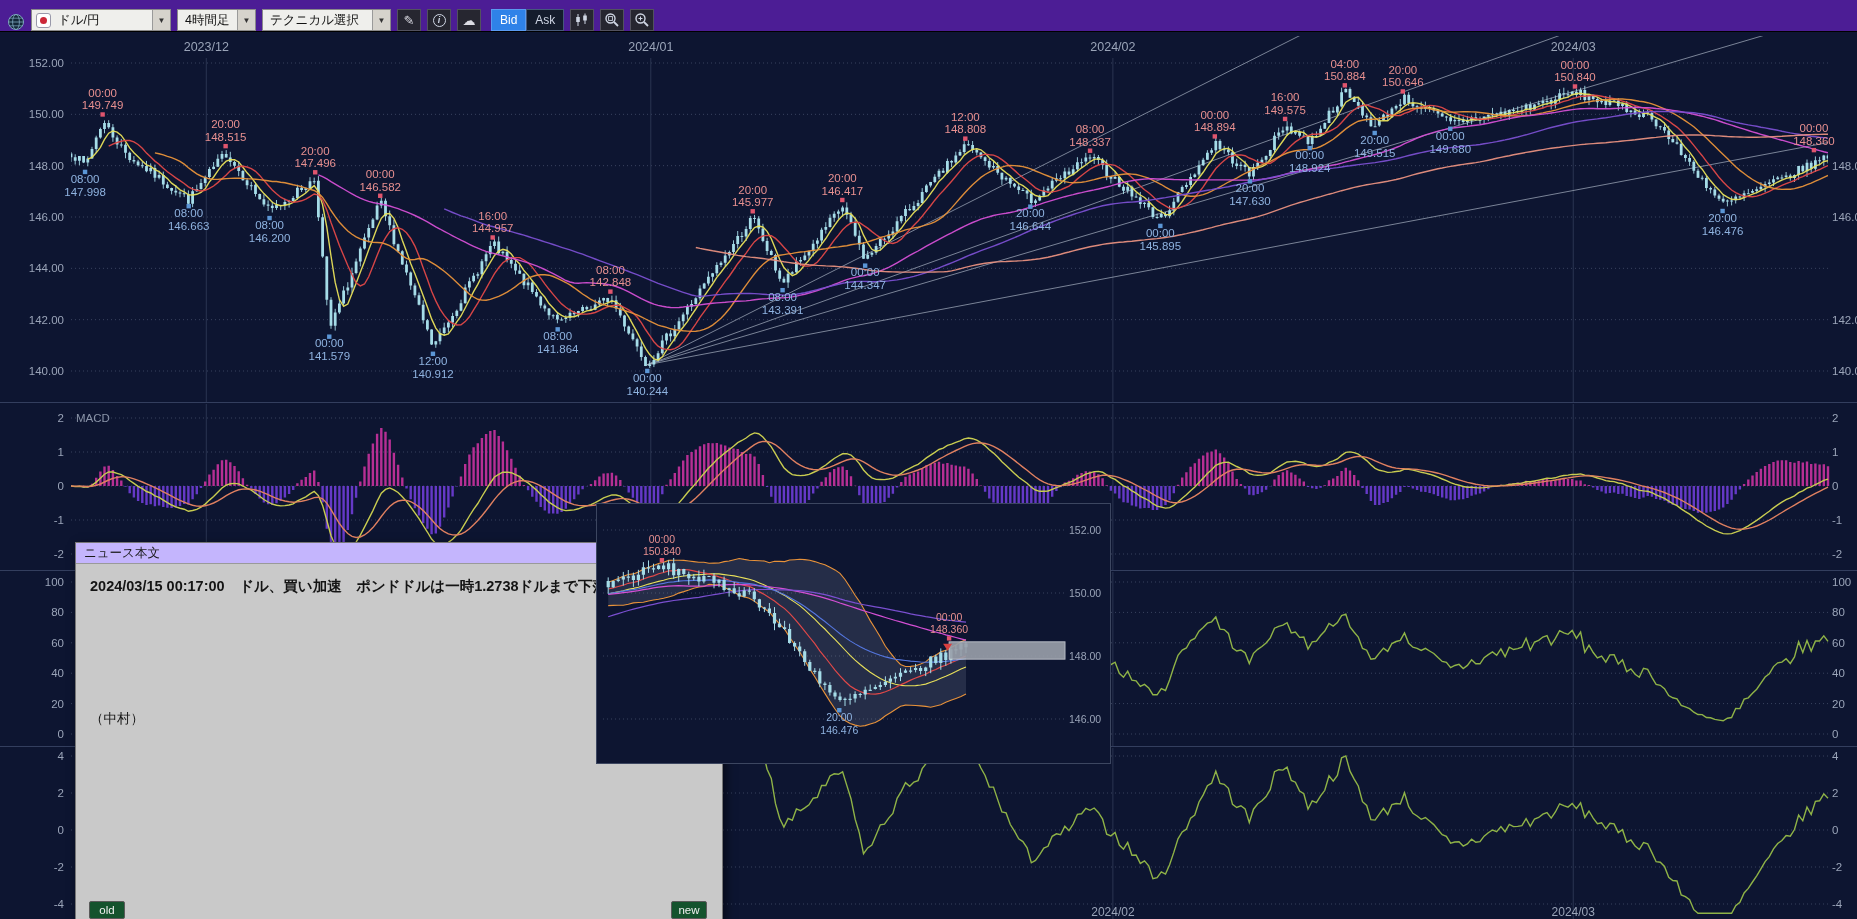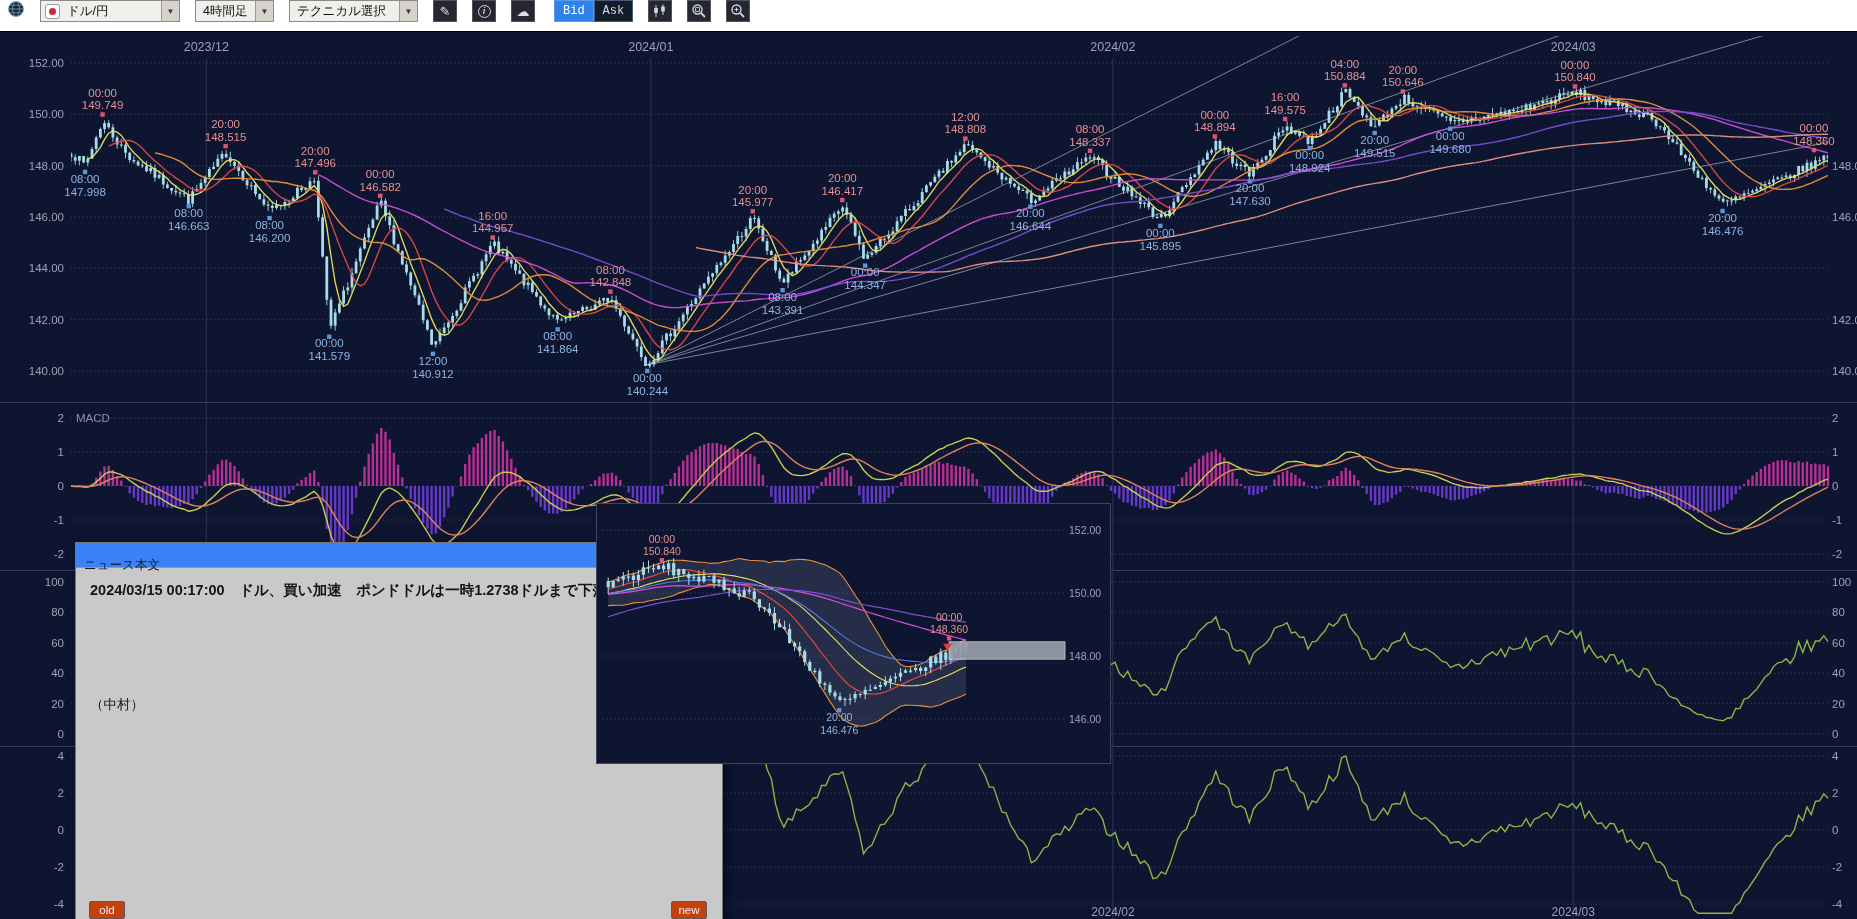--- a/index.html
+++ b/index.html
@@ -1,62 +1,62 @@
 <!DOCTYPE html>
 <html><head>
 <meta charset="utf-8">
 <style>
   *{margin:0;padding:0;box-sizing:border-box}
   html,body{width:1857px;height:919px;background:#0d1531;overflow:hidden}
   #app{position:relative;width:1857px;height:919px;overflow:hidden;
        font-family:"Liberation Sans","DejaVu Sans",sans-serif;}
 
   
-  .toolbar{position:absolute;left:0;top:0;width:1857px;height:32px;background:#ffffff;
-           border-bottom:1px solid #000;display:flex;align-items:flex-start;gap:15px;padding:0 7px;z-index:3}
+  .toolbar{position:absolute;left:0;top:0;width:1857px;height:32px;background:#4c1d95;
+           border-bottom:1px solid #000;display:flex;align-items:flex-end;gap:6px;padding:0 7px;z-index:3}
   .tb-ico-wrap{display:flex;align-items:center;justify-content:center}
   .tb-select{height:22px;background:#efefec;border:1px solid #8a8a8a;display:flex;align-items:center;
              font-size:12.5px;color:#111;cursor:default}
   .tb-select .txt{padding:0 7px;white-space:nowrap;flex:1}
   .tb-select .arrow{width:18px;height:100%;background:#d6d3cc;border-left:1px solid #9a9a9a;
                     display:flex;align-items:center;justify-content:center;font-size:8px;color:#333}
   .sel-pair{width:140px}
   .sel-tf{width:79px}
   .sel-tech{width:129px}
   .flag{width:15px;height:15px;margin-left:4px;background:#fff;border:1px solid #99a;border-radius:3px;
         display:flex;align-items:center;justify-content:center;flex:none}
   .flag-dot{width:7px;height:7px;border-radius:50%;background:#cc2838}
   .tb-icon{height:22px;min-width:24px;background:#262630;border:1px solid #52525e;color:#dcdce4;
            display:flex;align-items:center;justify-content:center;font-size:13px;padding:0 3px}
   .tb-icon .glyph{font-size:13px;line-height:1;color:#dcdce4}
   .info-circle{width:13px;height:13px;border:1.2px solid #cfd6e4;border-radius:50%;font-size:9px;
                font-weight:bold;color:#cfd6e4;display:flex;align-items:center;justify-content:center;font-style:italic}
   .bidask{display:flex;margin-left:4px}
-  .bidask button{height:22px;font-size:12px;font-family:Liberation Mono, monospace;padding:0 8px;border:1px solid #46597a;cursor:default}
+  .bidask button{height:22px;font-size:12px;font-family:Liberation Sans, sans-serif;padding:0 8px;border:1px solid #46597a;cursor:default}
   .bidask .bid{background:#2f82e8;color:#fff;border-color:#5a9af0}
   .bidask .ask{background:#141c2c;color:#cfd6e4}
 
   
   .panel{position:absolute;left:0;width:1857px;overflow:hidden;background:#0d1531}
   #p-main{top:32px;height:370px}
   #p-macd{top:402px;height:168px}
   #p-rsi{top:570px;height:176px}
   #p-osc{top:746px;height:173px}
   svg{display:block}
   svg text{font-family:"Liberation Sans","DejaVu Sans",sans-serif}
 
   
   .news-window{position:absolute;left:75px;top:542px;width:648px;height:380px;background:#c9c9c9;
                border:1px solid #777;box-shadow:3px 3px 9px rgba(0,0,0,.55);z-index:5;color:#141414}
-  .news-titlebar{height:21px;line-height:21px;padding:12px 8px;background:#3b82f6;
+  .news-titlebar{height:21px;line-height:21px;padding:0 8px;background:#c4b5fd;
                  border-bottom:1px solid #9a9a9a;font-size:12.5px;color:#1a1a1a}
   .news-headline{margin:13px 14px 0;font-size:14.5px;font-weight:bold;white-space:pre;overflow:hidden}
   .news-body{margin:40px 14px 0;font-size:13.5px;line-height:1.7;white-space:pre;overflow:hidden}
-  .news-signature{margin:10px 14px 0;font-size:13.5px}
-  .news-btn{position:absolute;bottom:2px;height:18px;min-width:36px;background:#c2410c;color:#f0f0f0;
+  .news-signature{margin:28px 14px 0;font-size:13.5px}
+  .news-btn{position:absolute;bottom:2px;height:18px;min-width:36px;background:#14532d;color:#f0f0f0;
             border:1px solid #5a5a5a;font-size:11.5px;border-radius:2px;font-family:inherit}
   .news-btn.old{left:13px}
   .news-btn.new{right:15px}
 
   
   .mini-chart{position:absolute;left:596px;top:503px;width:515px;height:261px;background:#0d1531;
               border:1px solid #3c4660;z-index:6}
 </style>
 </head>
 <body>

